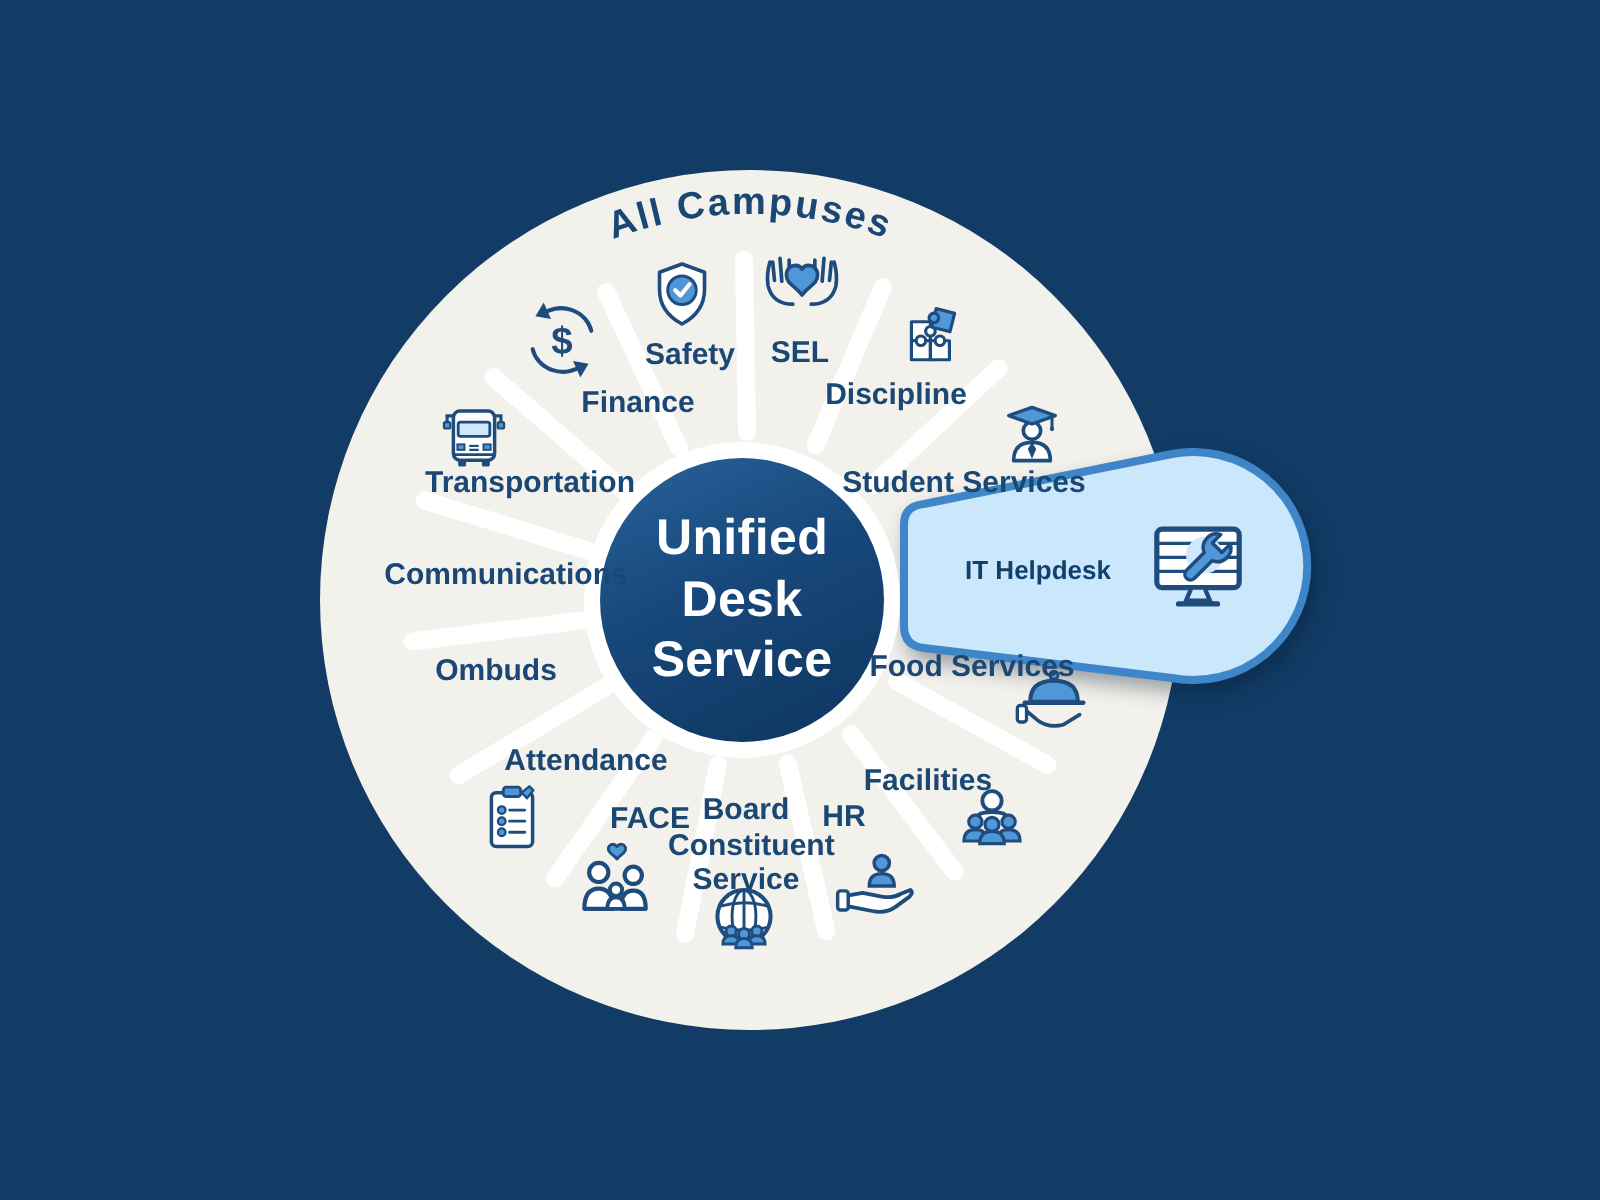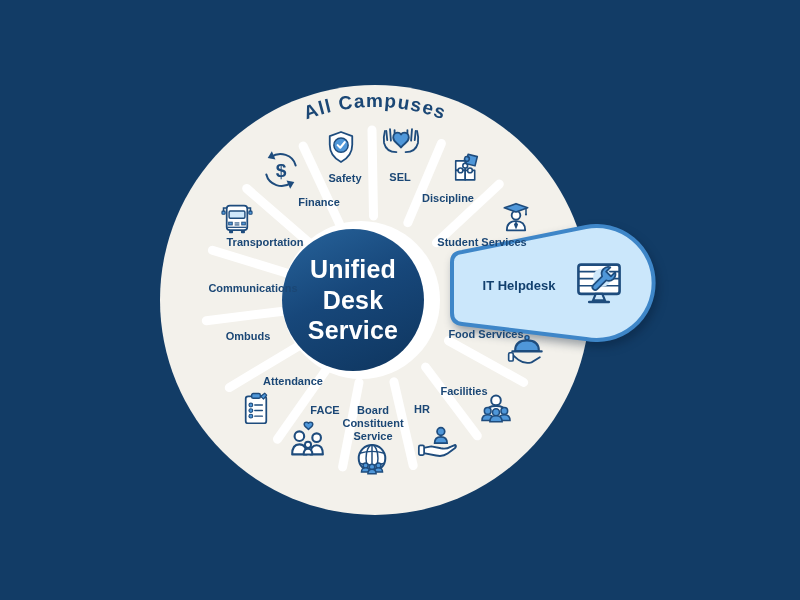--- a/index.html
+++ b/index.html
@@ -8,35 +8,35 @@
     background:#123C66;
     font-family:"Liberation Sans", sans-serif;
   }
   .stage{position:absolute;inset:0;}
   .wheel{
     position:absolute;left:160px;top:85px;width:430px;height:430px;
     border-radius:50%;background:#F3F1EB;
   }
   .overlay{position:absolute;left:0;top:0;width:800px;height:600px;}
   .hub{
-    position:absolute;left:282px;top:221px;width:158px;height:158px;
+    position:absolute;left:292px;top:221px;width:158px;height:158px;
     border-radius:50%;background:#FFFFFF;
-    display:flex;align-items:center;
+    display:flex;align-items:center;justify-content:center;
   }
   .hub-inner{
     width:142px;height:142px;border-radius:50%;
     background:linear-gradient(155deg,#27639B 0%,#17477A 45%,#0E355E 100%);
     display:flex;align-items:center;justify-content:center;
     text-align:center;
   }
   .hub-text{color:#FFFFFF;font-size:25px;font-weight:bold;line-height:1.22;letter-spacing:.2px;}
   .hub-text span{display:block;}
   .lbl{
     position:absolute;transform:translate(-50%,-50%);
-    font-size:11px;font-weight:bold;color:#1B4775;
+    font-size:15px;font-weight:bold;color:#1B4775;
     white-space:nowrap;text-align:center;line-height:1.18;
   }
   .lbl.wrap{white-space:normal;width:78px;}
   .ic{position:absolute;transform:translate(-50%,-50%);}
   .callout-label{
     position:absolute;transform:translate(-50%,-50%);
     font-size:13px;font-weight:bold;color:#12406E;white-space:nowrap;
   }
   .callout-shape{filter:drop-shadow(3px 5px 5px rgba(6,24,48,.38));}
   svg text{font-family:"Liberation Sans", sans-serif;}

